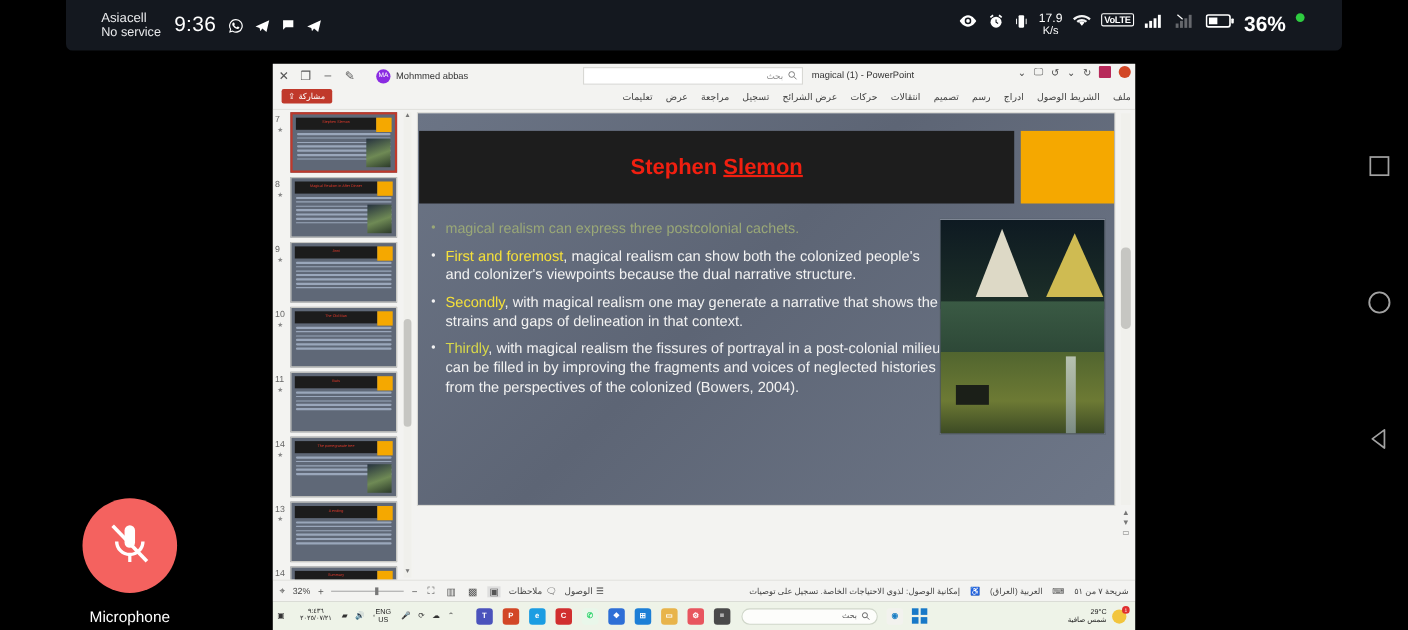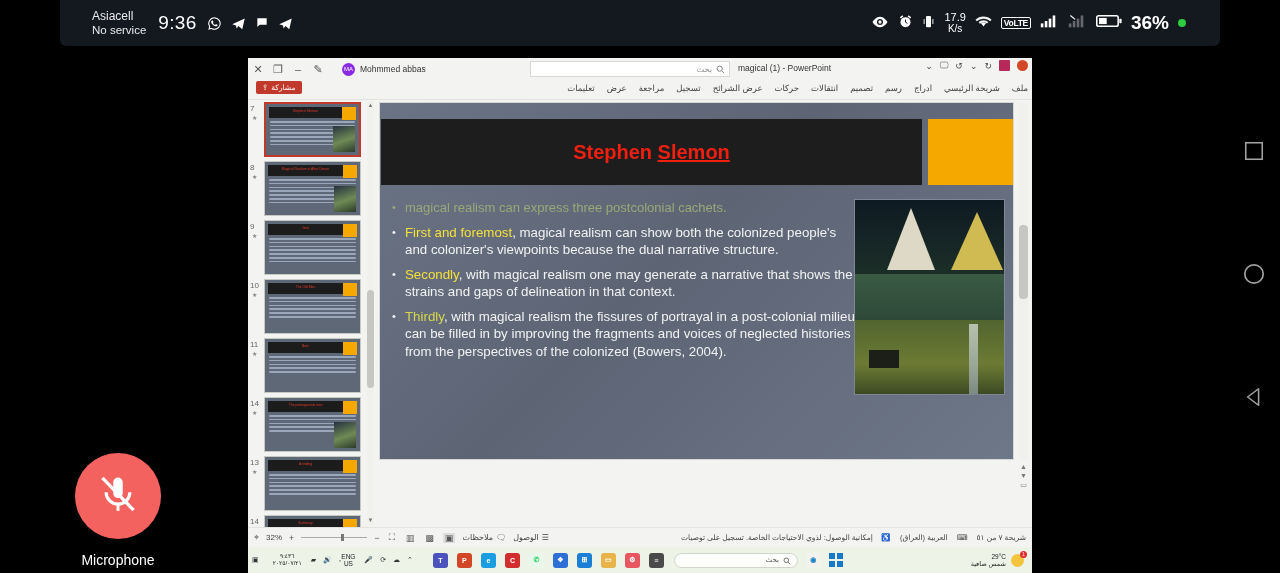--- a/index.html
+++ b/index.html
@@ -16,21 +16,21 @@
     position: absolute; left: 60px; top: 0; width: 1160px; height: 46px;
     background: #14181f;
     display: flex; align-items: center;
     border-radius: 0 0 6px 6px;
   }
   .carrier { color: #e9eaec; font-size: 12px; line-height: 14px; margin-left: 32px; }
   .carrier div:nth-child(2){ font-size: 11.5px; }
   .clock { color: #fff; font-size: 19px; margin-left: 12px; letter-spacing: .3px; }
   .sb-icons-left { display: flex; align-items: center; gap: 9px; margin-left: 10px; }
   .sb-icons-left svg { display:block; }
-  .sb-right { margin-left: auto; display: flex; align-items: center; gap: 9px; margin-right: 34px; }
+  .sb-right { margin-left: auto; display: flex; align-items: flex-start; gap: 9px; margin-right: 34px; }
   .netspeed { color: #fff; font-size: 11px; line-height: 11px; text-align: center; }
   .netspeed .u { font-size: 10px; }
   .volte {
     border: 1.4px solid #fff; color: #fff; font-size: 8.5px; font-weight: bold;
     padding: 0 2px; border-radius: 2px; letter-spacing: -.3px;
   }
   .battpct { color:#fff; font-size: 19px; font-weight: 600; }
   .greendot { width: 8px; height: 8px; border-radius: 50%; background: #2ecc40; }
 
   
@@ -346,21 +346,21 @@
       </div>
     </div>
 
     <div class="ribbonrow">
       <div class="sharebtn">
         <span>⇪</span>
         <span>مشاركة</span>
       </div>
       <div class="tabs">
         <span class="tab">ملف</span>
-        <span class="tab">شريحة الرئيسي</span>
+        <span class="tab">الشريط الوصول</span>
         <span class="tab">ادراج</span>
         <span class="tab">رسم</span>
         <span class="tab">تصميم</span>
         <span class="tab">انتقالات</span>
         <span class="tab">حركات</span>
         <span class="tab">عرض الشرائح</span>
         <span class="tab">تسجيل</span>
         <span class="tab">مراجعة</span>
         <span class="tab">عرض</span>
         <span class="tab">تعليمات</span>

